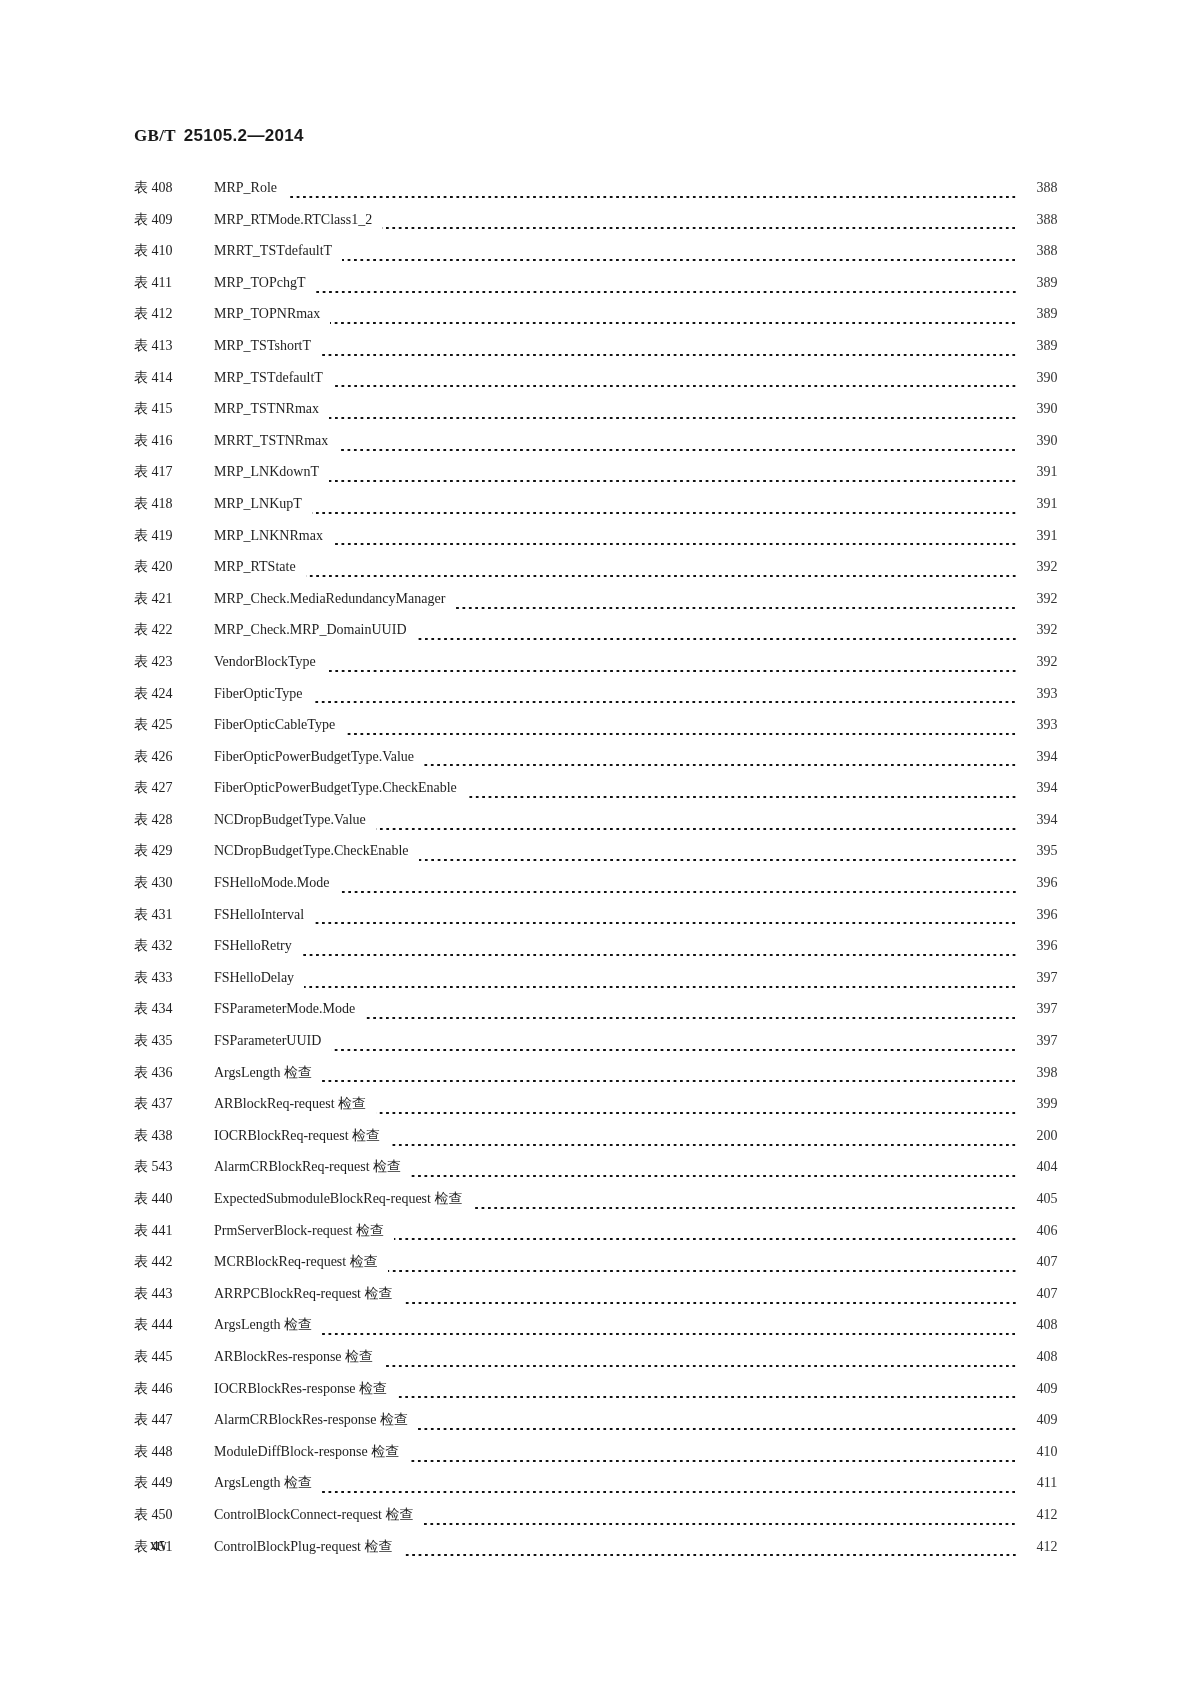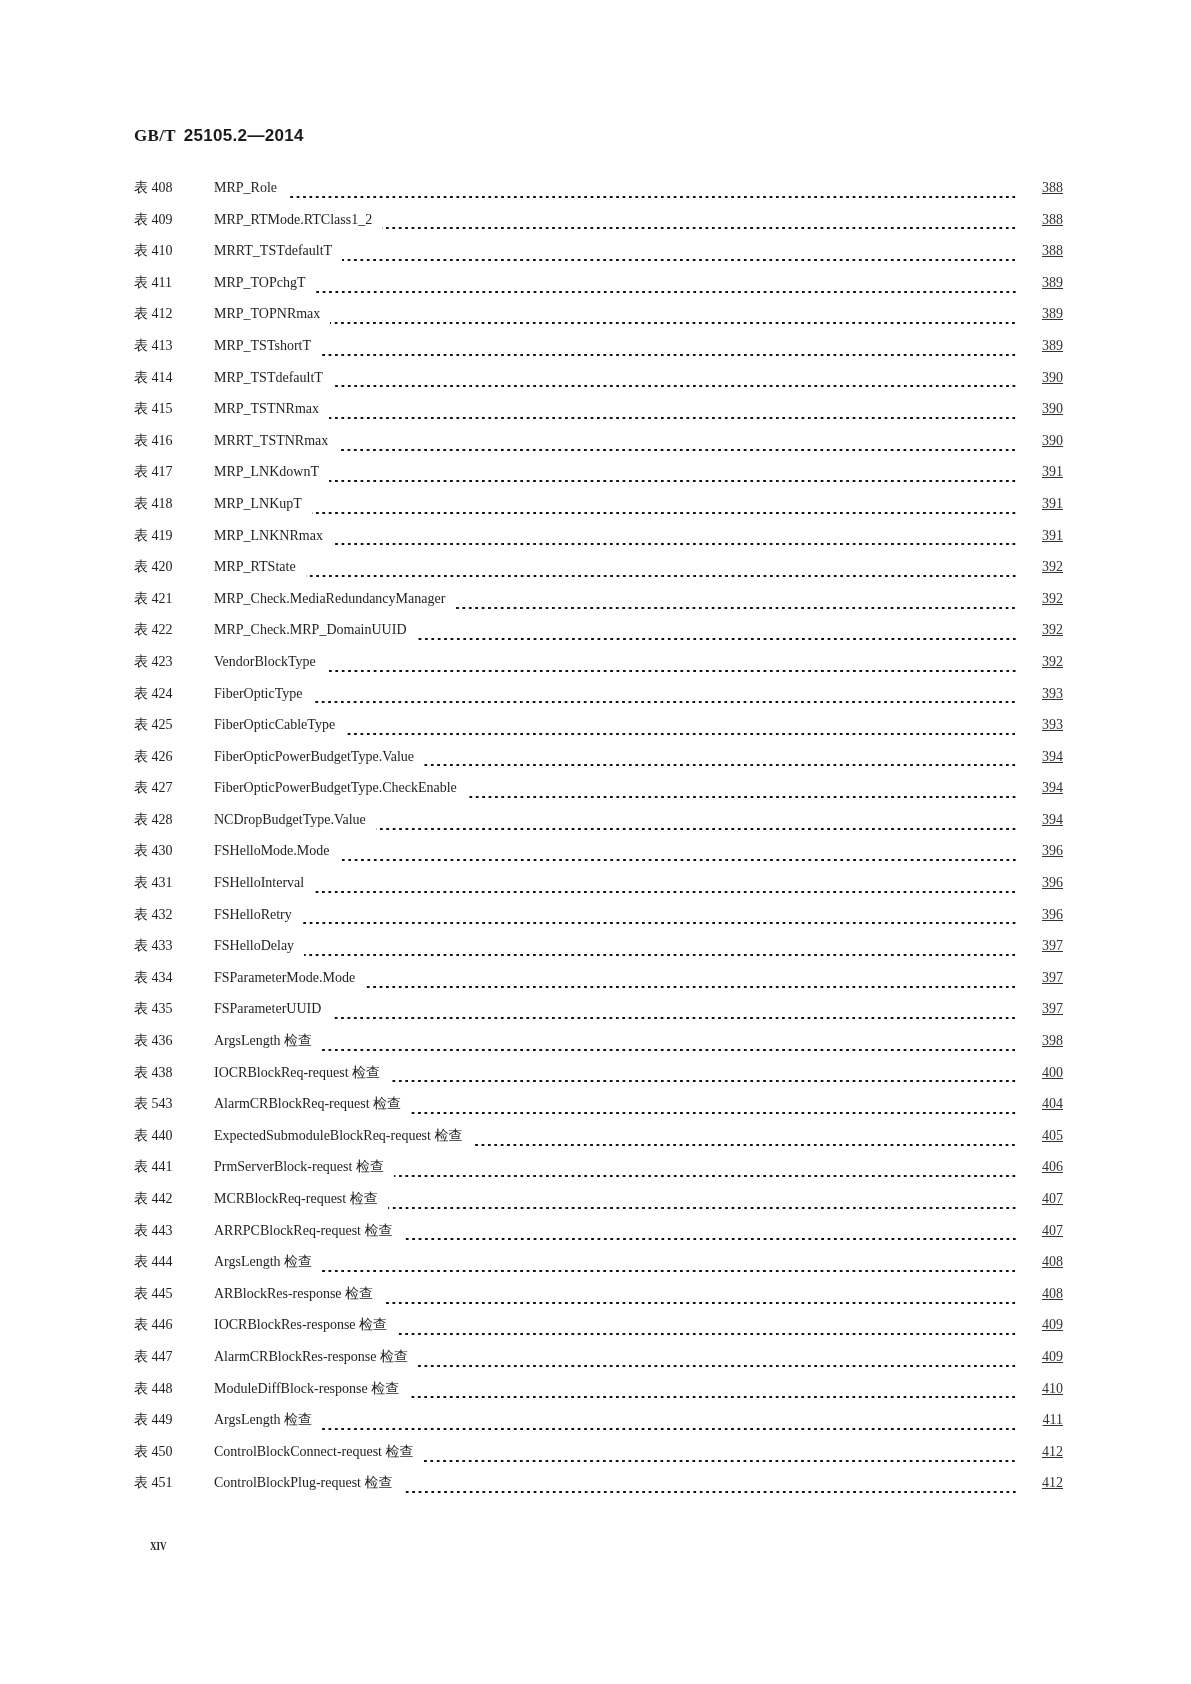--- a/index.html
+++ b/index.html
@@ -62,23 +62,22 @@
       background-image: radial-gradient(circle, #111 1.1px, transparent 1.4px);
       background-size: 6.4px 6px;
       background-repeat: repeat-x;
       background-position: right center;
       align-self: center;
       position: relative;
       top: 2px;
     }
     .toc-page {
       flex: 0 0 32px;
-      text-align: right;
+      text-align: center;
       color: #333;
-      text-decoration: underline;
     }
     .footer {
       position: absolute;
       left: 150px;
       top: 1538px;
       font-size: 13px;
       transform: scaleX(0.7);
       transform-origin: left;
       font-family: "Liberation Serif", serif;
       font-weight: bold;
@@ -213,20 +212,26 @@
       <span class="toc-leader"></span>
       <span class="toc-page">394</span>
     </div>
     <div class="toc-row">
       <span class="toc-label">表 428</span>
       <span class="toc-title">NCDropBudgetType.Value</span>
       <span class="toc-leader"></span>
       <span class="toc-page">394</span>
     </div>
     <div class="toc-row">
+      <span class="toc-label">表 429</span>
+      <span class="toc-title">NCDropBudgetType.CheckEnable</span>
+      <span class="toc-leader"></span>
+      <span class="toc-page">395</span>
+    </div>
+    <div class="toc-row">
       <span class="toc-label">表 430</span>
       <span class="toc-title">FSHelloMode.Mode</span>
       <span class="toc-leader"></span>
       <span class="toc-page">396</span>
     </div>
     <div class="toc-row">
       <span class="toc-label">表 431</span>
       <span class="toc-title">FSHelloInterval</span>
       <span class="toc-leader"></span>
       <span class="toc-page">396</span>
@@ -255,24 +260,30 @@
       <span class="toc-leader"></span>
       <span class="toc-page">397</span>
     </div>
     <div class="toc-row">
       <span class="toc-label">表 436</span>
       <span class="toc-title">ArgsLength 检查</span>
       <span class="toc-leader"></span>
       <span class="toc-page">398</span>
     </div>
     <div class="toc-row">
+      <span class="toc-label">表 437</span>
+      <span class="toc-title">ARBlockReq-request 检查</span>
+      <span class="toc-leader"></span>
+      <span class="toc-page">399</span>
+    </div>
+    <div class="toc-row">
       <span class="toc-label">表 438</span>
       <span class="toc-title">IOCRBlockReq-request 检查</span>
       <span class="toc-leader"></span>
-      <span class="toc-page">400</span>
+      <span class="toc-page">200</span>
     </div>
     <div class="toc-row">
       <span class="toc-label">表 543</span>
       <span class="toc-title">AlarmCRBlockReq-request 检查</span>
       <span class="toc-leader"></span>
       <span class="toc-page">404</span>
     </div>
     <div class="toc-row">
       <span class="toc-label">表 440</span>
       <span class="toc-title">ExpectedSubmoduleBlockReq-request 检查</span>

